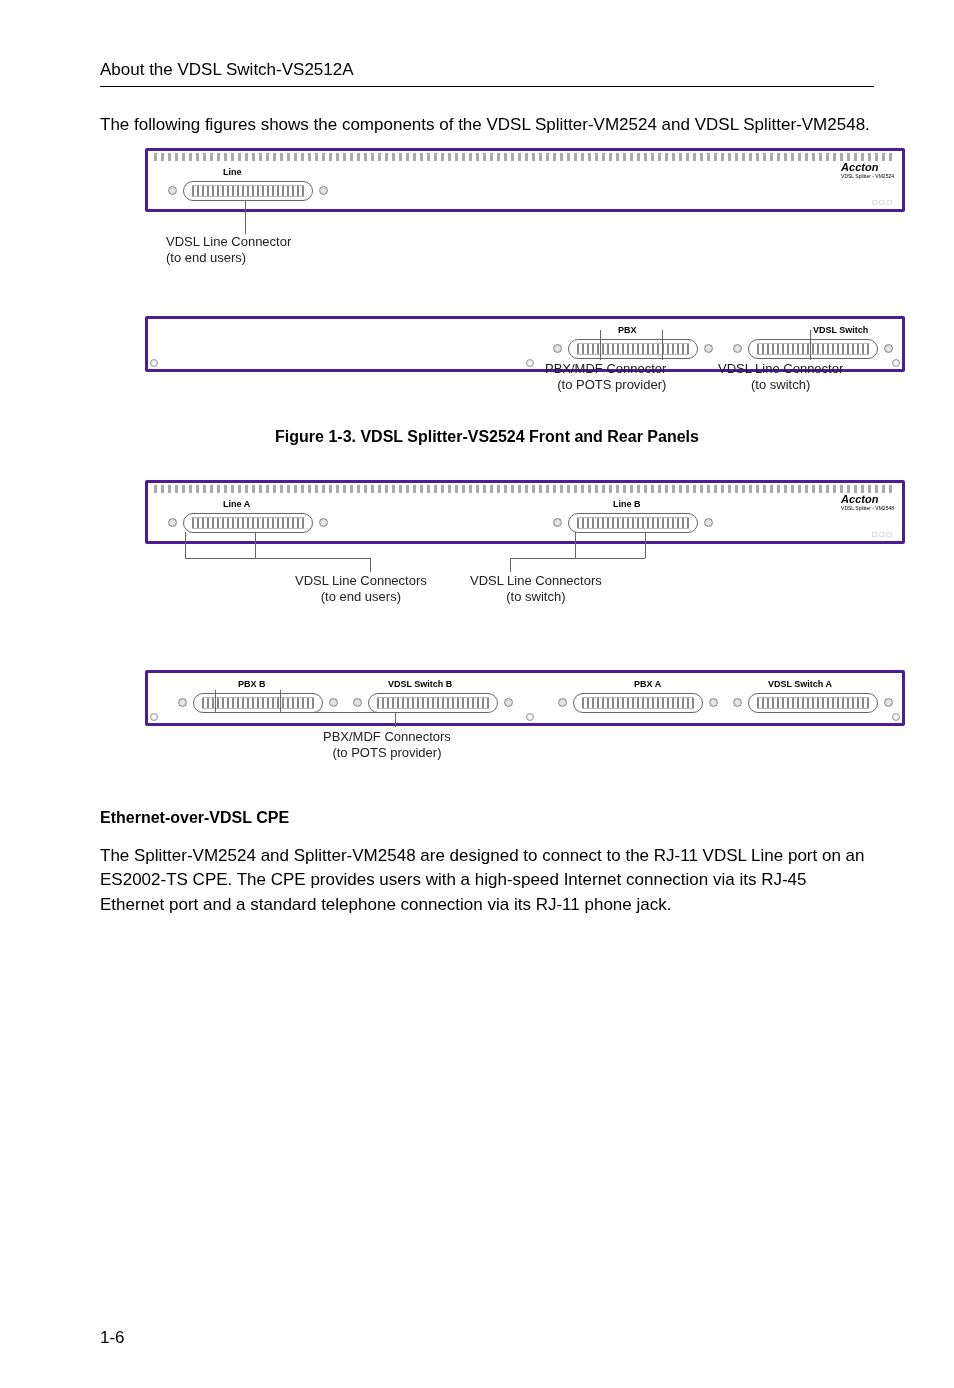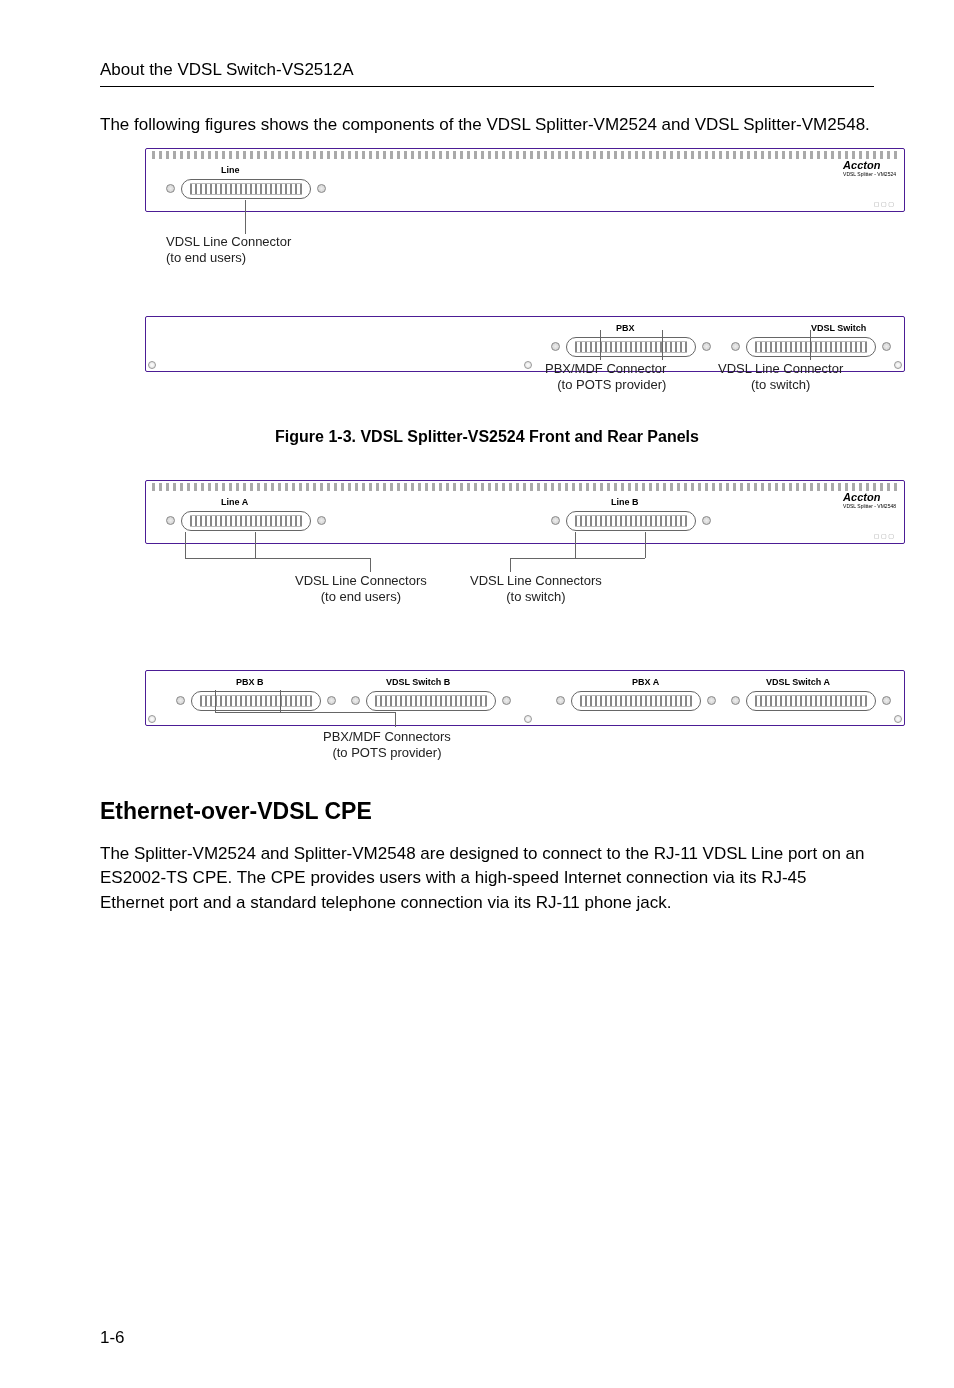--- a/index.html
+++ b/index.html
@@ -24,21 +24,21 @@
     border: none;
     border-top: 1.5px solid #000;
     margin: 0 0 26px 0;
   }
   .intro {
     font-size: 17px;
     line-height: 1.45;
     margin-bottom: 10px;
   }
   .panel {
-    border: 1px solid #4c1d95;
+    border: 3px solid #4c1d95;
     border-radius: 2px;
     position: relative;
     background: #fff;
     margin: 0 auto;
   }
   .vent-row {
     height: 8px;
     background: repeating-linear-gradient(90deg, #aaa 0 3px, #fff 3px 7px);
     margin: 0 6px;
   }
@@ -123,22 +123,22 @@
     color: #222;
   }
   .fig-caption {
     text-align: center;
     font-weight: bold;
     font-size: 16px;
     margin: 10px 0 34px 0;
   }
   .section-h {
     font-weight: bold;
-    font-size: 23px;
-    margin: 8px 0 6px;
+    font-size: 16px;
+    margin: 19px 0 6px;
   }
   .body-text {
     font-size: 17px;
     line-height: 1.45;
   }
   .page-num {
     position: absolute;
     bottom: 40px;
     left: 100px;
     font-size: 17px;

